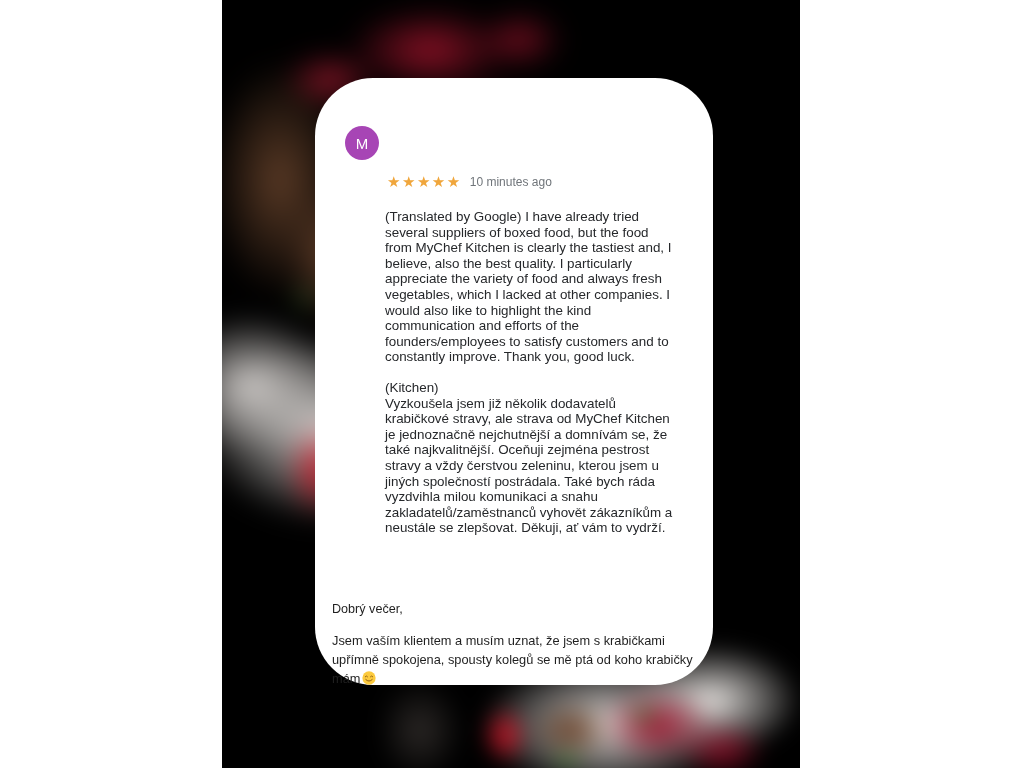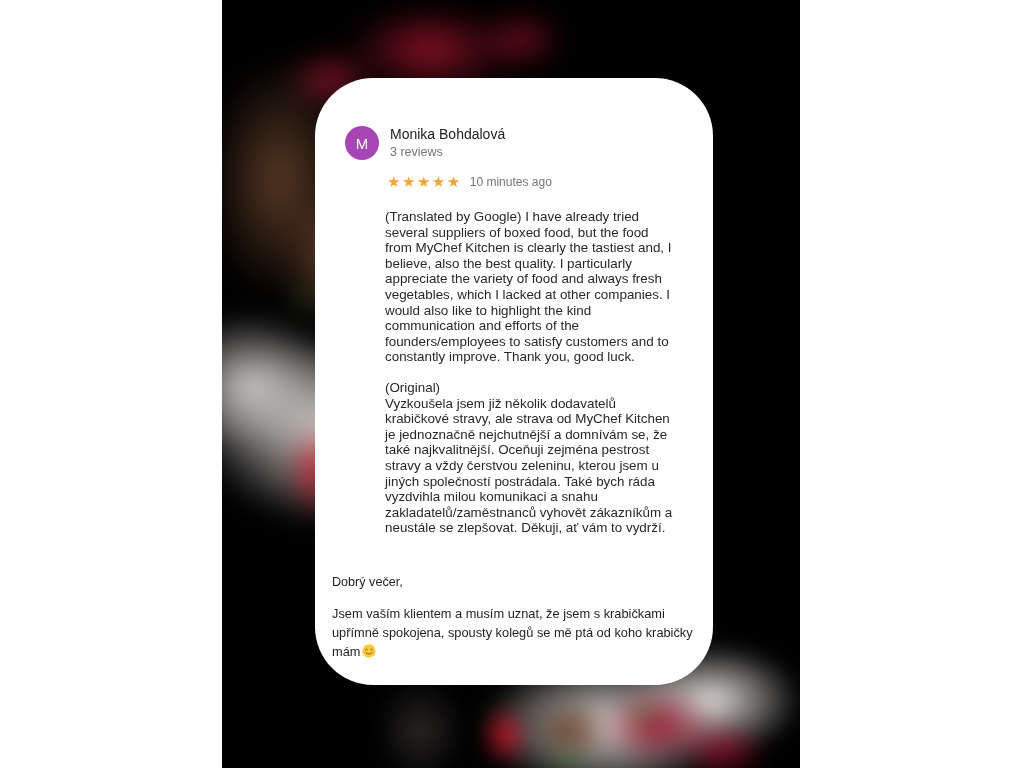--- a/index.html
+++ b/index.html
@@ -69,56 +69,52 @@
   .stars{font-size:15px;letter-spacing:1.5px;color:#f0a63c;line-height:1;}
   .time-ago{font-size:12px;color:#70757a;}
   .review-body{
     position:absolute;left:70px;top:131px;width:293px;
     font-size:13.4px;line-height:15.6px;color:#26282b;
     overflow-wrap:break-word;
   }
   .review-body p{margin:0;}
   .review-body .gap{height:15px;}
   .footer{
-    position:absolute;left:17px;top:497px;width:372px;color:#1f1f1f;
+    position:absolute;left:17px;top:524px;width:372px;color:#1f1f1f;
   }
   .greeting{font-size:12.6px;margin:0;}
   .message{font-size:12.8px;line-height:19px;margin:15px 0 0 0;}
   .emoji{
     display:inline-block;width:14px;height:14px;vertical-align:-2px;margin-left:2px;
   }
 </style>
 </head>
 <body>
 
 <div class="stage">
   <div class="photo-tl"></div>
   <div class="photo-br"></div>
 
   <div class="card">
 
     <div class="card-header">
       <div class="avatar">
         <span>M</span>
       </div>
-      <div>
-        <div class="author">Monika Bohdalová</div>
-        <div class="review-count">3 reviews</div>
-      </div>
     </div>
 
     <div class="rating-row">
       <span class="stars">★★★★★</span>
       <span class="time-ago">10 minutes ago</span>
     </div>
 
     <div class="review-body">
       <p>(Translated by Google) I have already tried several suppliers of boxed food, but the food from MyChef Kitchen is clearly the tastiest and, I believe, also the best quality. I particularly appreciate the variety of food and always fresh vegetables, which I lacked at other companies. I would also like to highlight the kind communication and efforts of the founders/employees to satisfy customers and to constantly improve. Thank you, good luck.</p>
       <div class="gap"></div>
-      <p>(Original)</p>
+      <p>(Kitchen)</p>
       <p>Vyzkoušela jsem již několik dodavatelů krabičkové stravy, ale strava od MyChef Kitchen je jednoznačně nejchutnější a domnívám se, že také najkvalitnější. Oceňuji zejména pestrost stravy a vždy čerstvou zeleninu, kterou jsem u jiných společností postrádala. Také bych ráda vyzdvihla milou komunikaci a snahu zakladatelů/zaměstnanců vyhovět zákazníkům a neustále se zlepšovat. Děkuji, ať vám to vydrží.</p>
     </div>
 
     <div class="footer">
       <p class="greeting">Dobrý večer,</p>
       <p class="message"><span>Jsem vaším klientem a musím uznat, že jsem s krabičkami upřímně spokojena, spousty kolegů se mě ptá od koho krabičky mám</span><span class="emoji"><svg viewBox="0 0 20 20" width="14" height="14">
               <circle cx="10" cy="10" r="9.5" fill="#fcca3e"></circle>
               <path d="M4.6 8.2 q1.7 -2.4 3.4 0" stroke="#8a5a10" stroke-width="1.3" fill="none" stroke-linecap="round"></path>
               <path d="M12 8.2 q1.7 -2.4 3.4 0" stroke="#8a5a10" stroke-width="1.3" fill="none" stroke-linecap="round"></path>
               <path d="M5.4 12.2 q4.6 4.6 9.2 0" stroke="#8a5a10" stroke-width="1.4" fill="none" stroke-linecap="round"></path>

